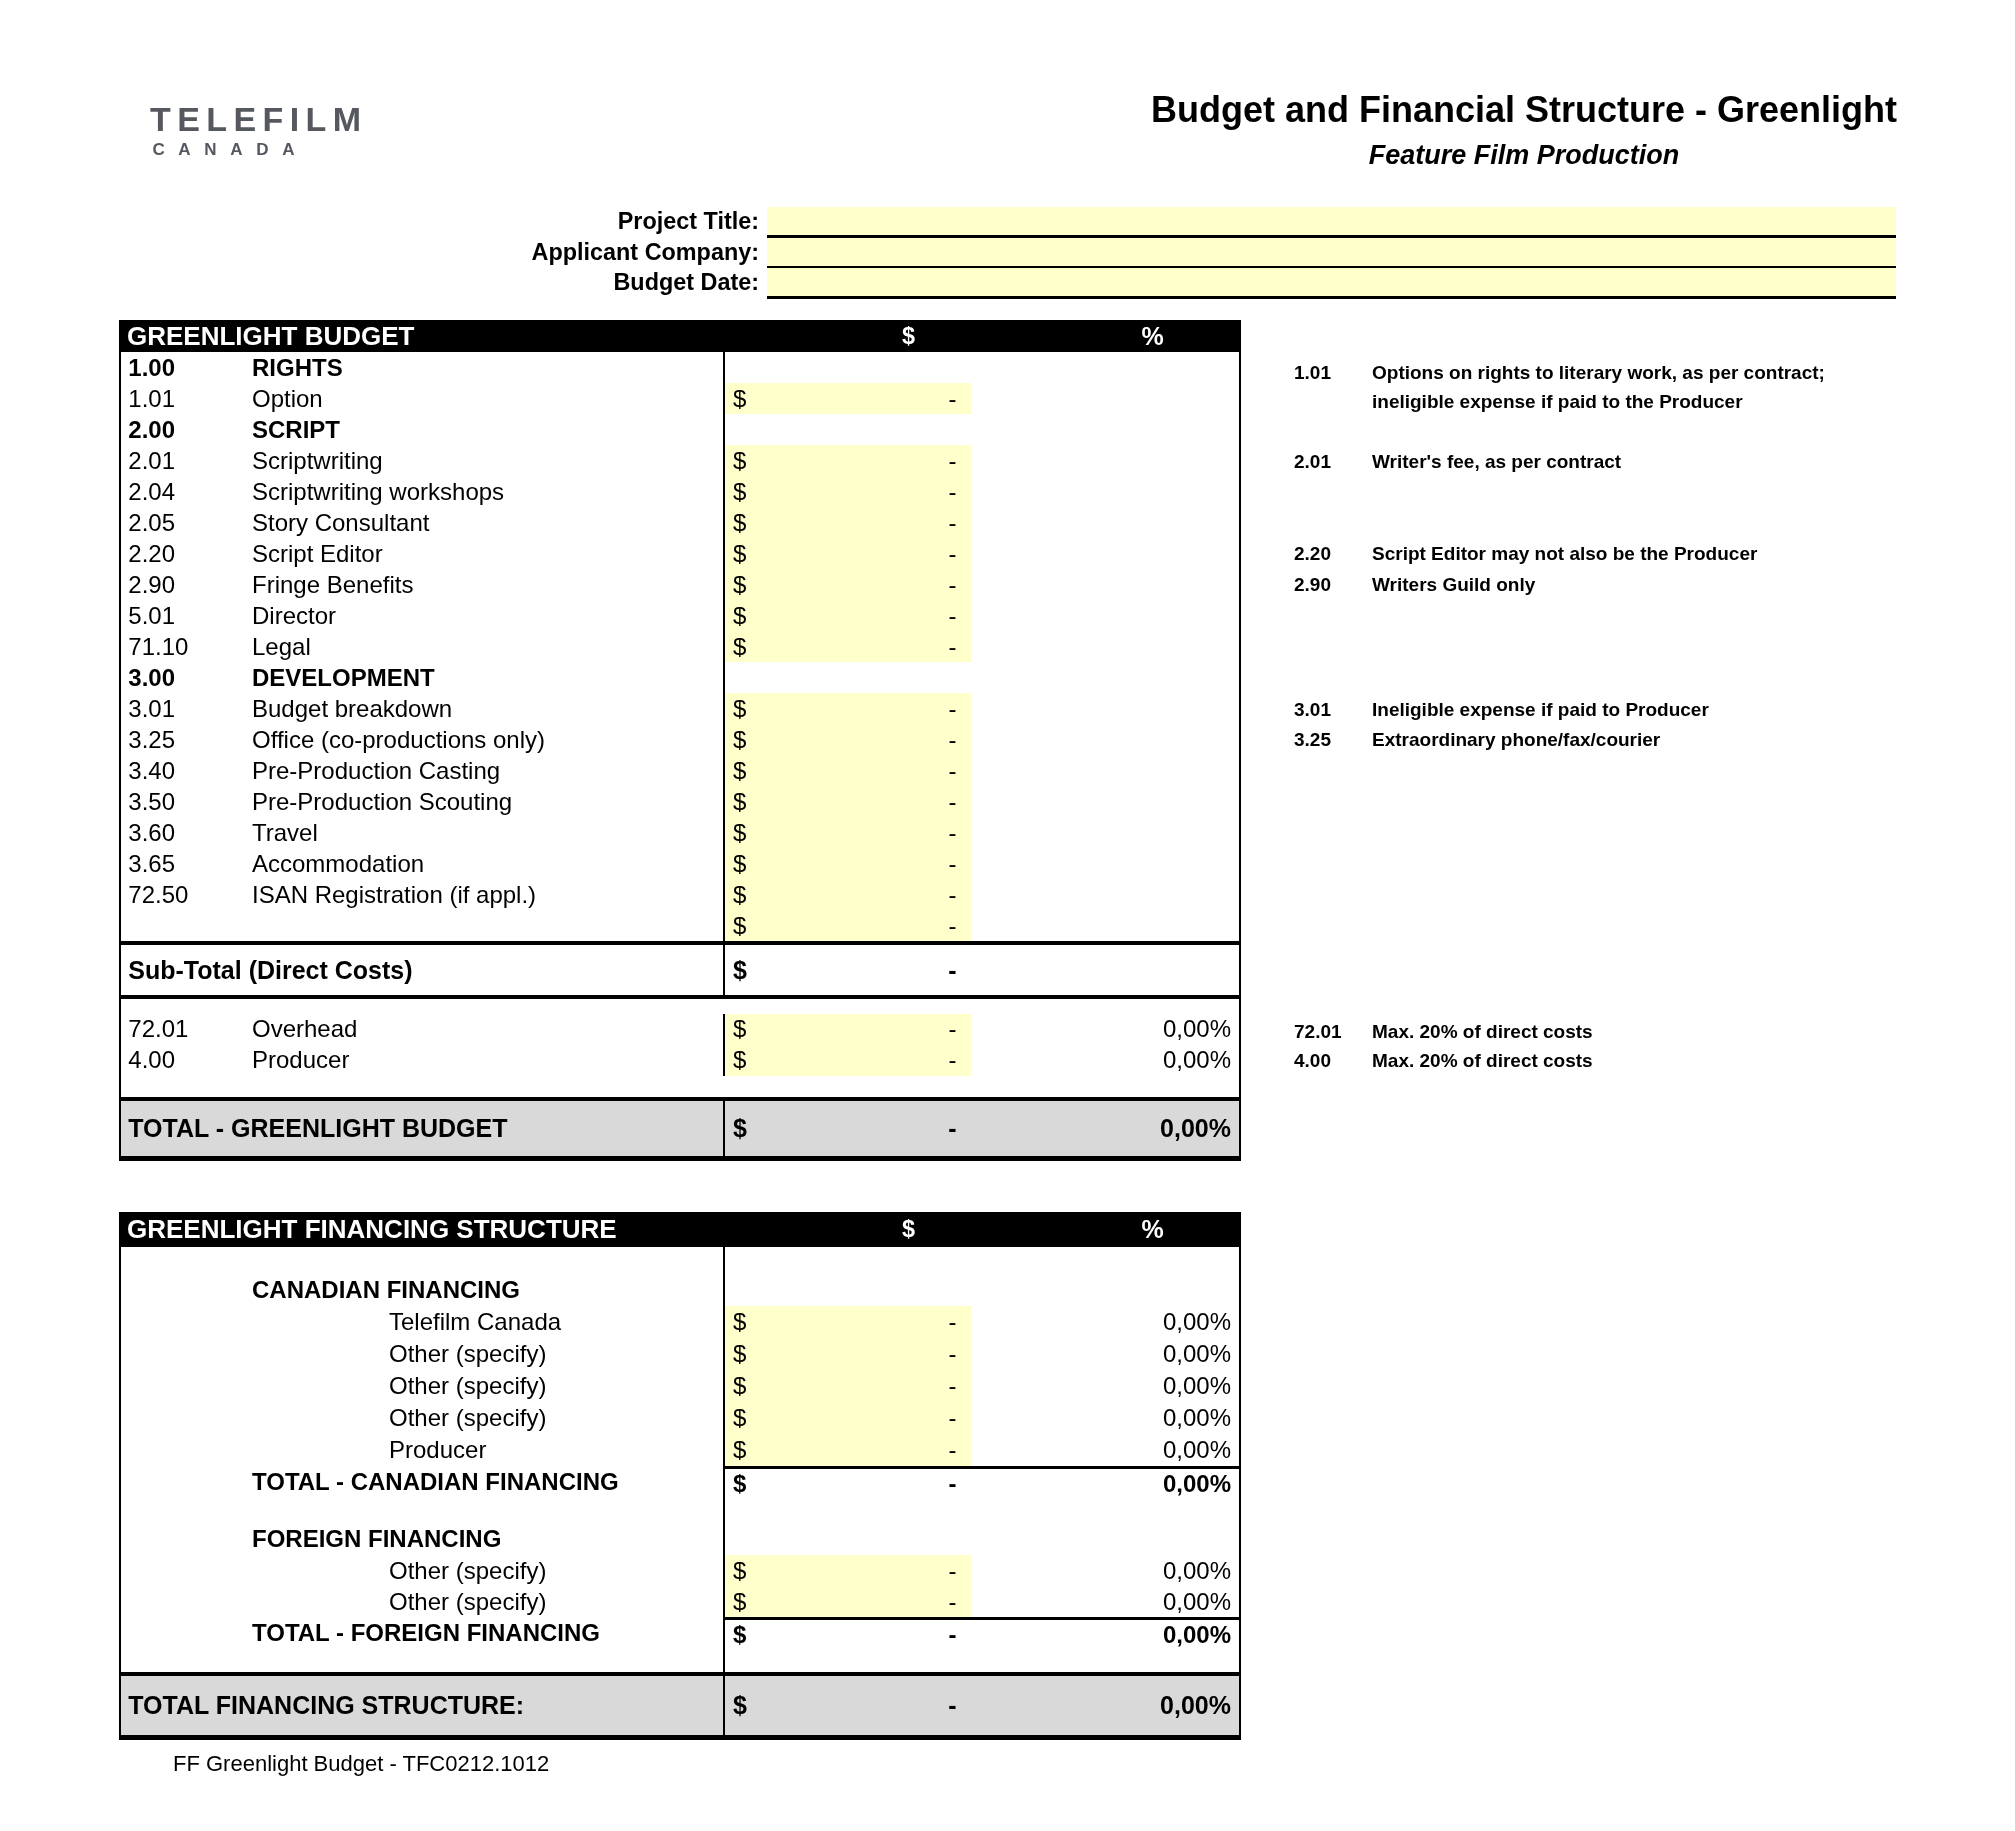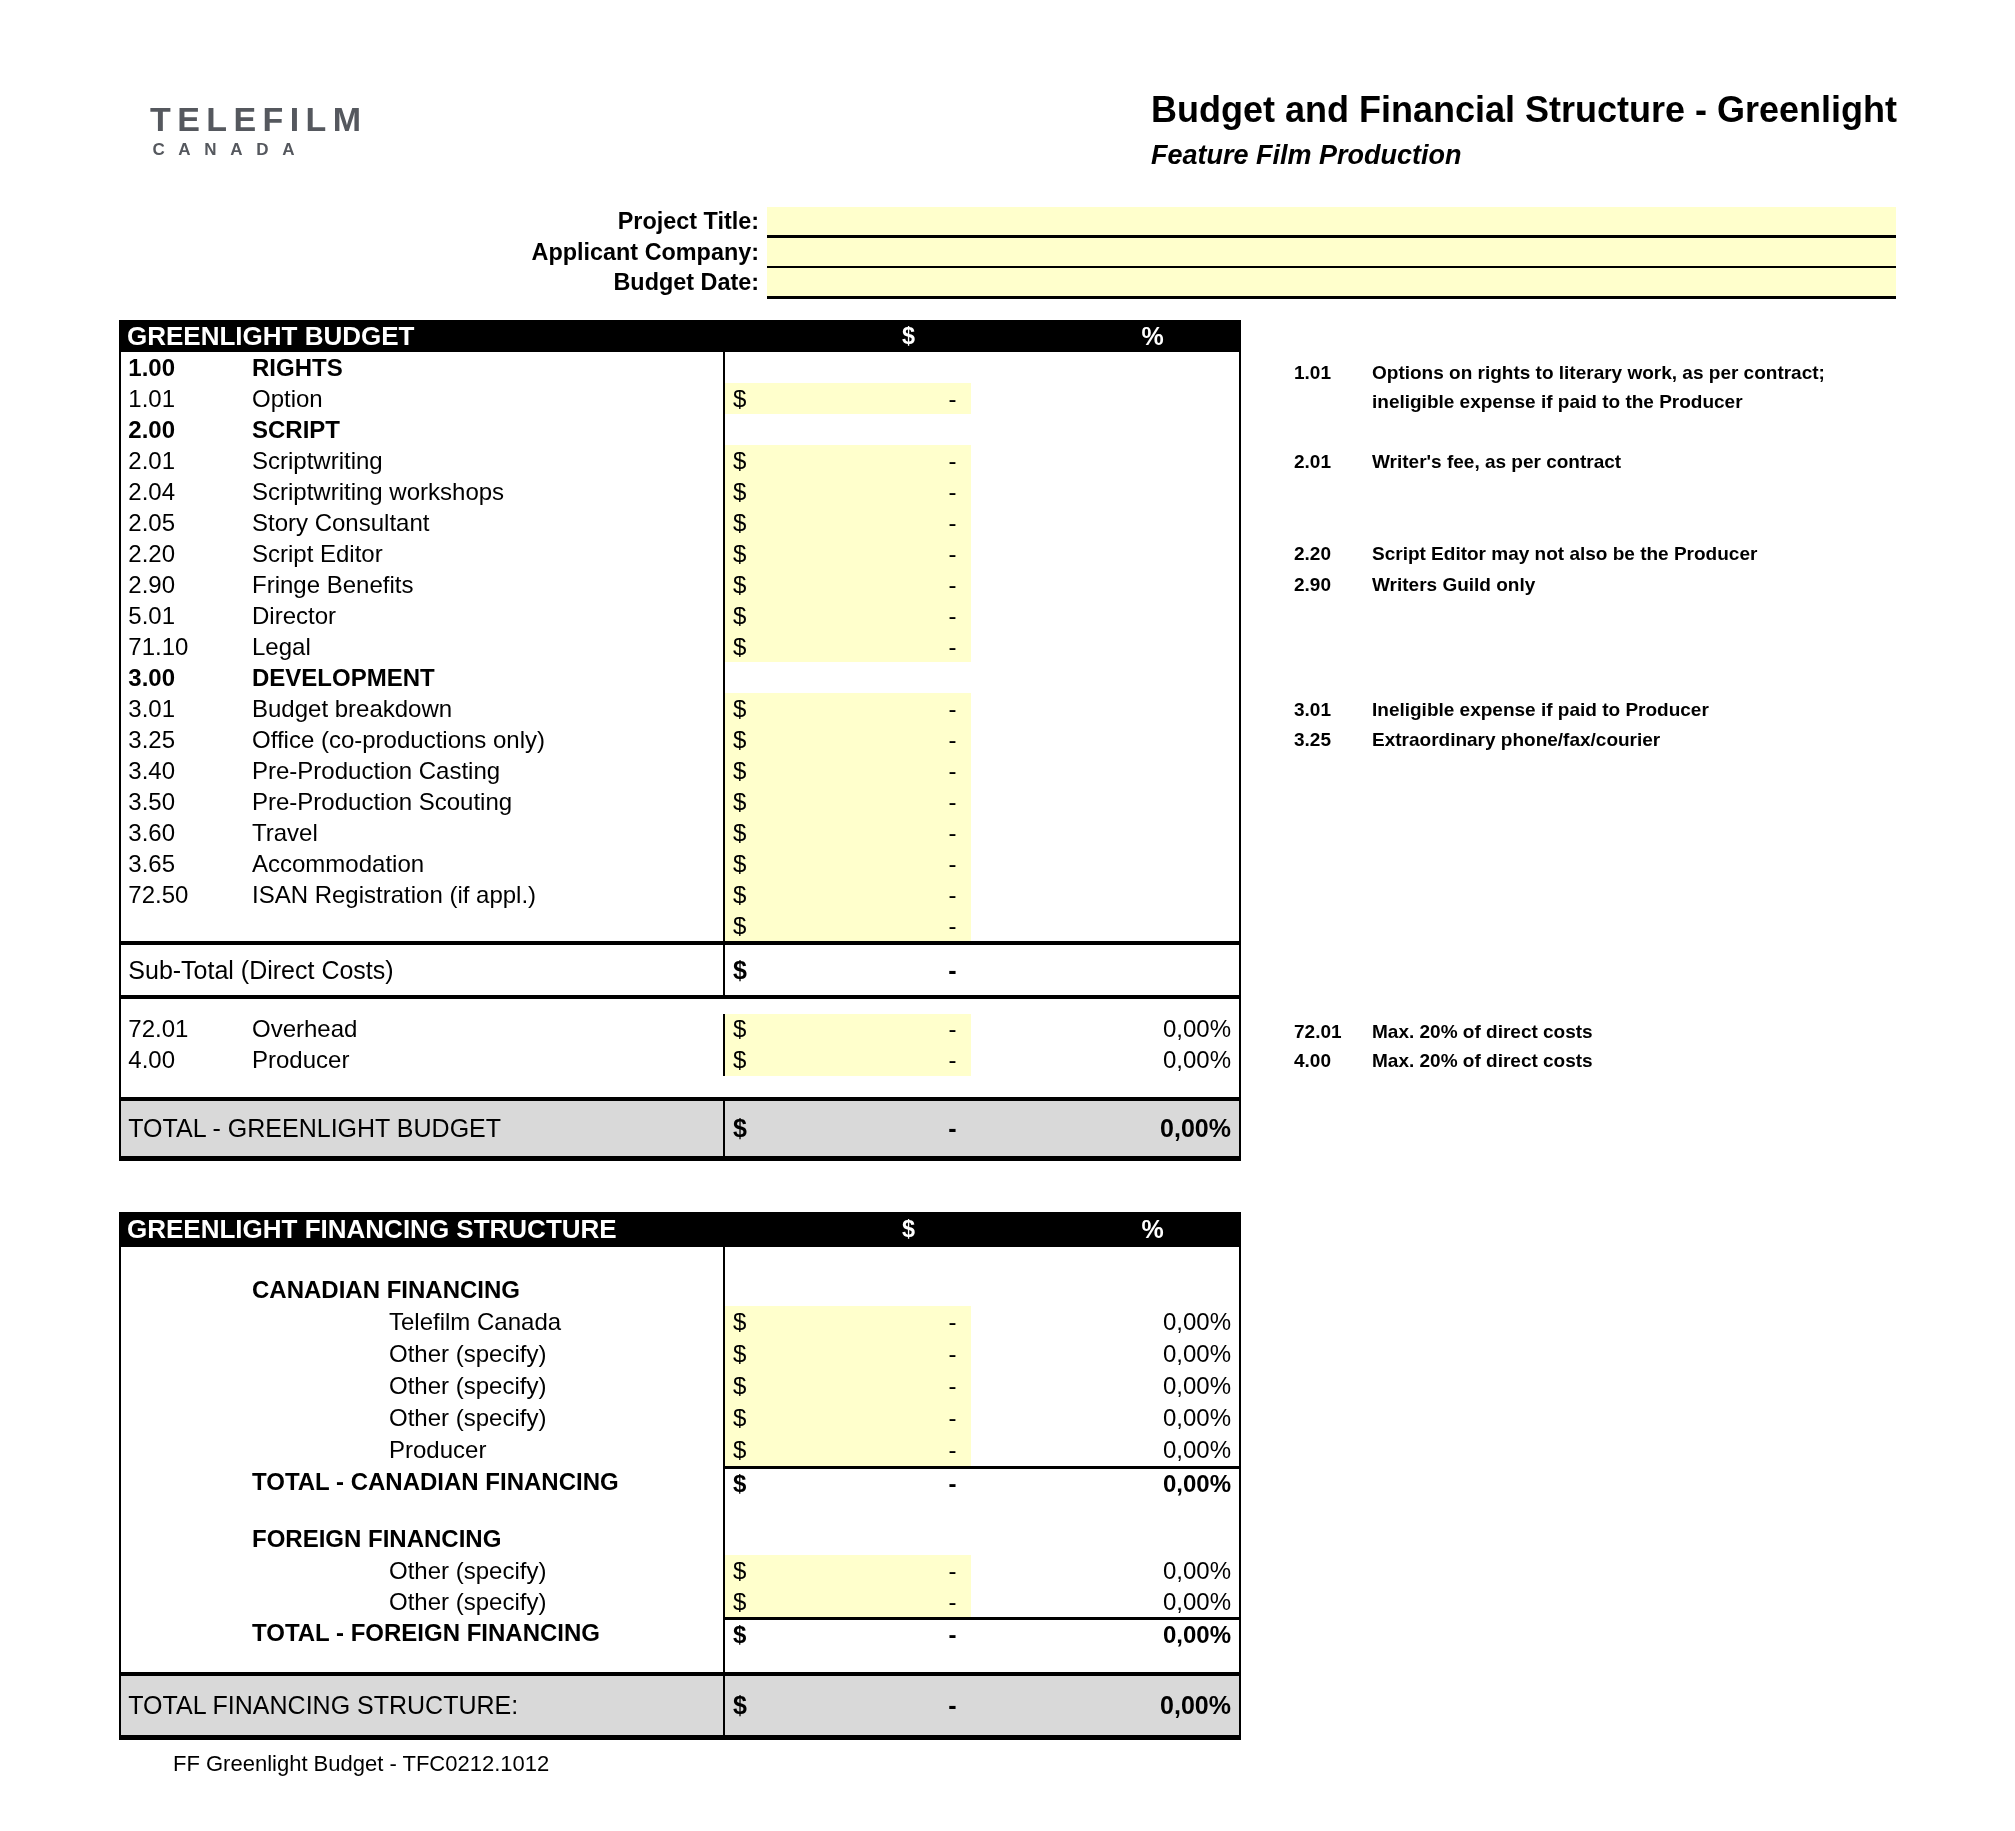--- a/index.html
+++ b/index.html
@@ -9,21 +9,21 @@
   }
   html,body{margin:0;padding:0;background:#fff;}
   #page{
     position:relative;width:2015px;height:1831px;background:#fff;
     font-family:"Liberation Sans","DejaVu Sans",sans-serif;color:#000;overflow:hidden;
   }
   
   #logo{position:absolute;left:150px;top:103px;color:var(--logo);}
   .logo1{font-size:34px;font-weight:bold;letter-spacing:6.4px;line-height:35px;transform:scaleY(.95);}
   .logo2{font-size:17px;font-weight:bold;letter-spacing:13.7px;line-height:19.3px;margin-top:2.4px;padding-left:2.4px;}
-  #title-block{position:absolute;right:118px;top:90px;text-align:left;}
+  #title-block{position:absolute;right:118px;top:90px;text-align:center;}
   .main-title{font-size:36px;font-weight:bold;line-height:40px;}
   .sub-title{font-size:27px;font-weight:bold;font-style:italic;line-height:31px;margin-top:9.7px;}
   
   .formrow{position:absolute;left:322px;width:1574px;height:31px;display:flex;}
   .flabel{width:445px;text-align:right;font-weight:bold;font-size:23.4px;line-height:29px;padding-right:8px;box-sizing:border-box;}
   .ffield{flex:1;background:var(--yellow);border-bottom:3.2px solid #000;box-sizing:border-box;}
   
   .table{position:absolute;left:119px;width:1122px;}
   .tbar{background:#000;color:#fff;display:flex;height:34px;font-weight:bold;}
   .tbar-label{flex:1;font-size:26px;display:flex;align-items:center;padding-left:8px;}
@@ -37,21 +37,21 @@
   .code{width:131px;padding-left:7.3px;box-sizing:border-box;}
   .lab.ind{padding-left:137px;}
   .vw{width:516px;border-left:2.4px solid #000;display:flex;align-self:stretch;box-sizing:border-box;}
   .vw.tt{border-top:3.2px solid #000;}
   .vc{width:246px;display:flex;align-items:center;justify-content:space-between;
       padding:0 14.5px 0 8px;box-sizing:border-box;font-size:24px;}
   .vc.input{background:var(--yellow);}
   .pc{flex:1;display:flex;align-items:center;justify-content:flex-end;padding-right:8px;font-size:24px;box-sizing:border-box;}
   .sub-box,.fee-box,.gray-row{border-left:2.4px solid #000;border-right:2.4px solid #000;box-sizing:border-box;}
   .sub-box{border-top:4.8px solid #000;border-bottom:4.8px solid #000;height:58px;display:flex;}
-  .lab-total{flex:1;font-weight:normal;font-size:25px;display:flex;align-items:center;padding-left:7.3px;border-radius:9px;}
+  .lab-total{flex:1;font-weight:bold;font-size:25px;display:flex;align-items:center;padding-left:7.3px;border-radius:9px;}
   .fee-box{padding:14.5px 0 21px 0;}
   .gray-row{background:var(--gray);border-top:4.8px solid #000;border-bottom:5.6px solid #000;display:flex;}
   .gray-row .vc,.gray-row .pc,.sub-box .vc{font-weight:bold;font-size:25px;}
   
   #notes{position:absolute;left:1294px;top:0;width:693px;height:1831px;}
   .note{position:absolute;left:0;display:flex;font-weight:bold;font-size:19px;line-height:29px;}
   .ncode{width:52px;flex-shrink:0;}
   .ntext{margin-left:26px;white-space:pre-line;}
   
   #footer{position:absolute;left:173px;top:1751px;font-size:22px;}

